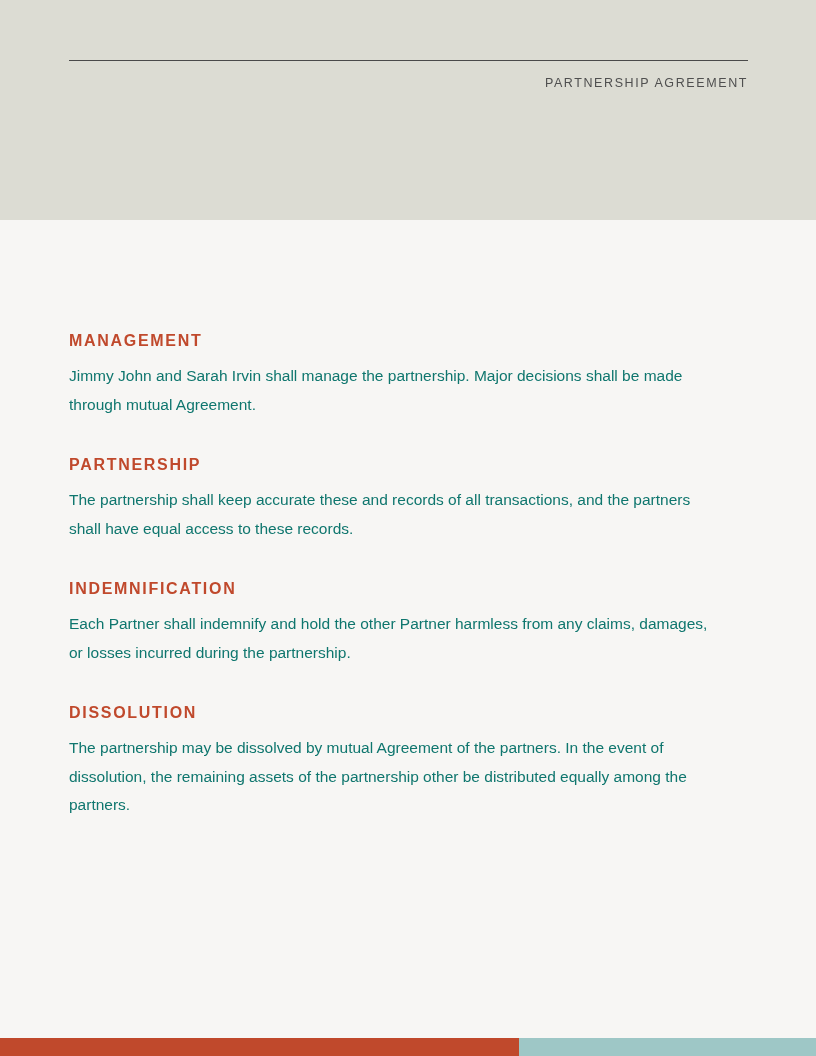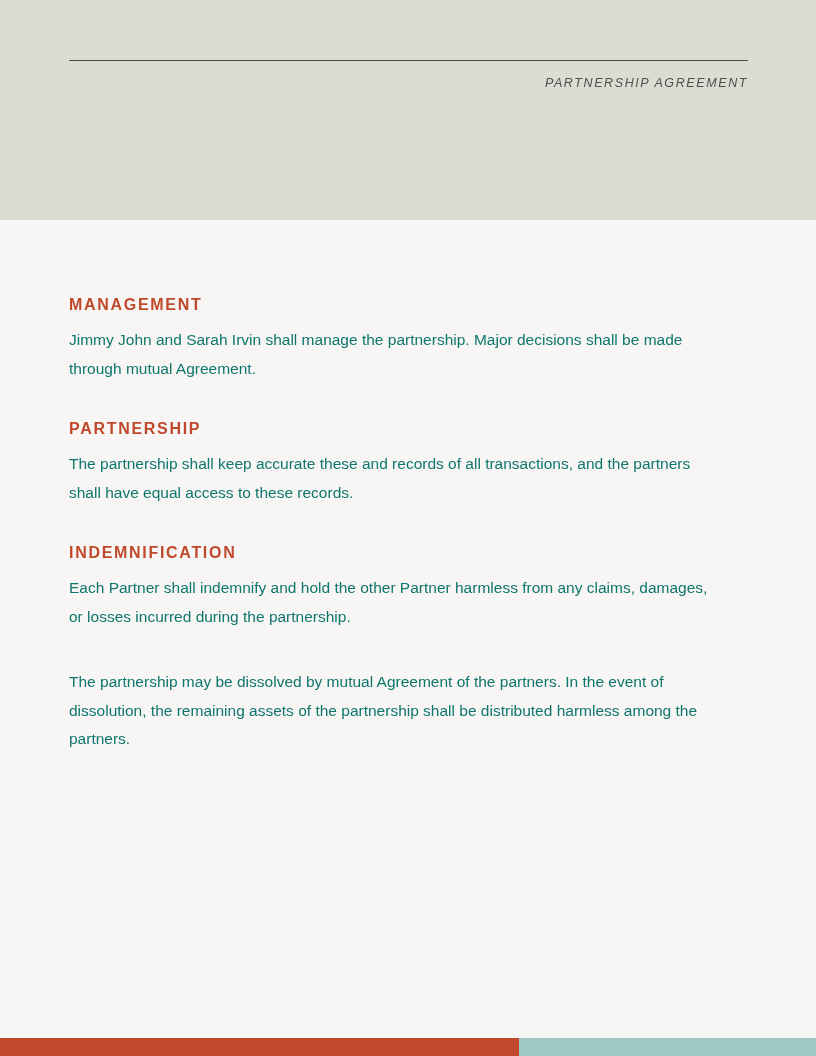--- a/index.html
+++ b/index.html
@@ -44,33 +44,33 @@
   .header-label {
     position: absolute;
     top: 76px;
     left: 69px;
     width: 679px;
     text-align: right;
     font-size: 12.5px;
     letter-spacing: 1.6px;
     color: #4f4f4f;
     font-family: "Liberation Sans", sans-serif;
-    font-style: italic;
   }
 
   
   .content {
     position: absolute;
     top: 296px;
     left: 69px;
     width: 660px;
   }
 
   .section {
     margin-bottom: 37px;
+    margin-top: 36px;
   }
   .section:last-child {
     margin-bottom: 0;
   }
 
   .section-title {
     font-size: 16px;
     font-weight: bold;
     letter-spacing: 1.7px;
     color: #c0492c;
@@ -128,21 +128,22 @@
       <h2 class="section-title">PARTNERSHIP</h2>
       <p class="section-body">The partnership shall keep accurate these and records of all transactions, and the partners shall have equal access to these records.</p>
     </div>
 
     <div class="section">
       <h2 class="section-title">INDEMNIFICATION</h2>
       <p class="section-body">Each Partner shall indemnify and hold the other Partner harmless from any claims, damages, or losses incurred during the partnership.</p>
     </div>
 
     <div class="section">
-      <p class="section-body">The partnership may be dissolved by mutual Agreement of the partners. In the event of dissolution, the remaining assets of the partnership shall be distributed harmless among the partners.</p>
+      <h2 class="section-title">DISSOLUTION</h2>
+      <p class="section-body">The partnership may be dissolved by mutual Agreement of the partners. In the event of dissolution, the remaining assets of the partnership other be distributed equally among the partners.</p>
     </div>
 
   </div>
 
   <div class="footer">
     <div class="footer-bar-left"></div>
     <div class="footer-bar-right"></div>
   </div>
 
 </div>

